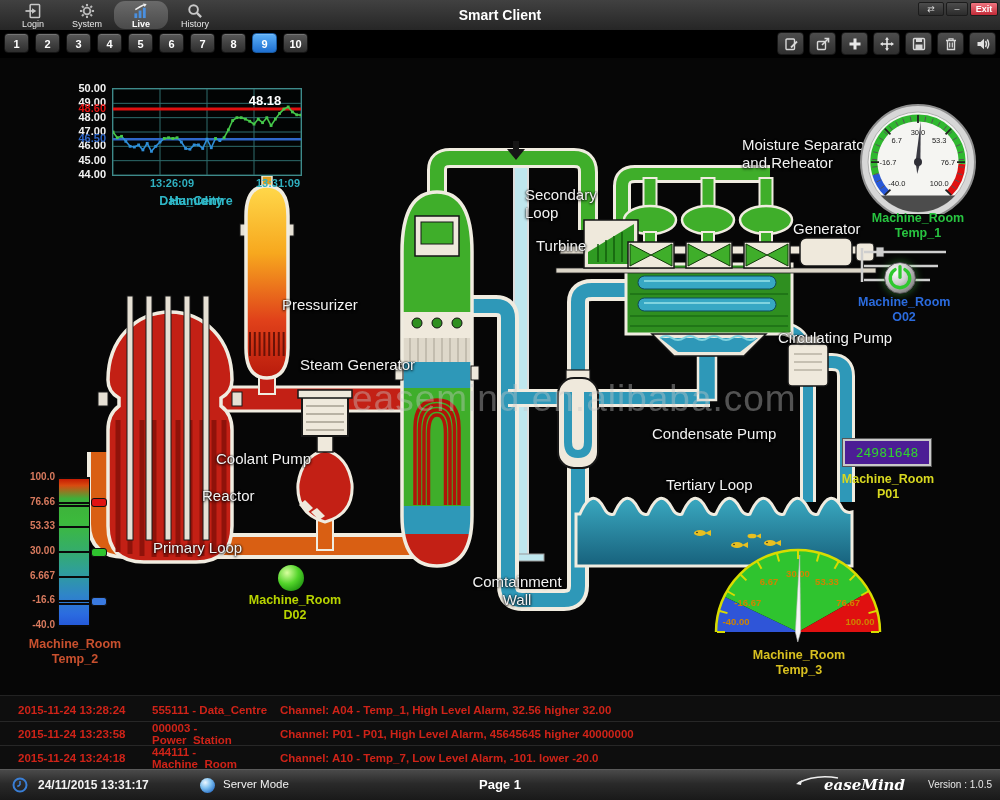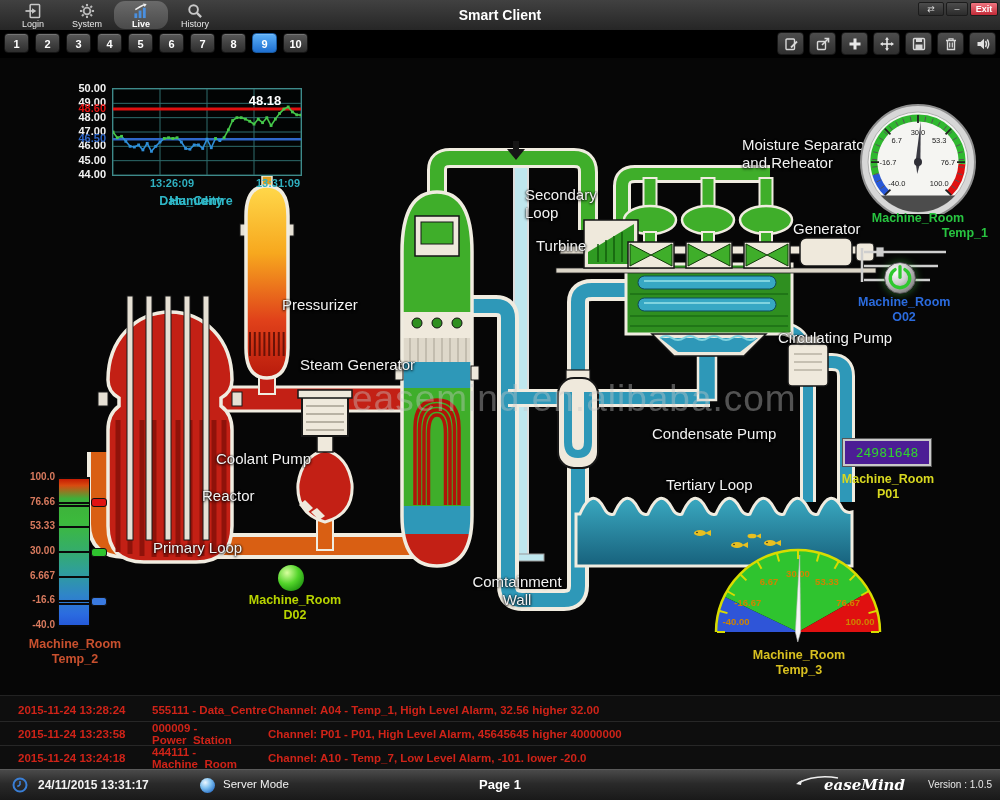--- a/index.html
+++ b/index.html
@@ -41,21 +41,21 @@
   .bar-tick{position:absolute;left:44px;width:30px;height:2px;background:#0a0a0a}
   .bar-marker{position:absolute;left:76px;width:14px;height:7px;border-radius:3px;border:1px solid #111}
   
   .power-btn{position:absolute;left:26px;top:2px;width:30px;height:30px;border-radius:50%;border:1px solid #555;background:radial-gradient(circle at 35% 30%,#fdfdfd,#cfcfcf 40%,#8a8a8a 75%,#6f6f6f);box-shadow:0 0 9px rgba(80,220,80,.45);cursor:pointer}
   .sphere-ind{position:absolute;left:35px;top:2px;width:26px;height:26px;border-radius:50%;background:radial-gradient(circle at 35% 30%,#d8ff9e,#52d42a 45%,#1e9210 82%,#0f5e0a)}
   .digital{position:absolute;left:10px;top:2px;width:84px;height:23px;background:#4c1d95;border:2px solid #c8c8c8;outline:1px solid #555;text-align:center;line-height:23px;font-family:"DejaVu Sans Mono",monospace;font-size:13px;color:#30d030}
   
   .alarms{position:absolute;left:0;top:695px;width:1000px;height:74px;background:#0e0e0e;border-top:1px solid #222;z-index:5}
   .al-row{position:absolute;left:0;width:100%;height:24px;display:flex;align-items:center;color:#cf2318;font-size:11.5px;font-weight:600}
   .al-t{margin-left:18px;width:134px}
-  .al-s{width:116px}
+  .al-s{width:128px}
   .al-m{flex:1}
   .al-sep{position:absolute;left:0;width:100%;height:1px;background:#272727}
   
   .statusbar{position:absolute;left:0;top:769px;width:1000px;height:31px;background:linear-gradient(#4a4a4a,#2a2a2a 45%,#191919);border-top:1px solid #5a5a5a;z-index:10;box-sizing:border-box}
   .sb-time{position:absolute;left:38px;top:8px;color:#f2f2f2;font-size:12px;font-weight:bold}
   .sb-mode{position:absolute;left:223px;top:8px;color:#f2f2f2;font-size:11.5px}
   .sb-sphere{position:absolute;left:200px;top:8px;width:15px;height:15px;border-radius:50%;background:radial-gradient(circle at 35% 30%,#eaf6ff,#7ec0f0 40%,#2a70c8 82%,#15408a)}
   .sb-page{position:absolute;left:0;right:0;top:7px;text-align:center;color:#fff;font-size:13px;font-weight:bold;pointer-events:none}
   .sb-brand{position:absolute;right:95px;top:6px;color:#fff;font-size:15px;font-weight:bold;font-style:italic;font-family:"DejaVu Serif",serif}
   .sb-version{position:absolute;right:8px;top:9px;color:#e8e8e8;font-size:10px}
@@ -657,21 +657,21 @@
       <line x1="94.54620560844828" y1="38.39191139218267" x2="100.19670932300176" y2="32.728713729040656" stroke="#222" stroke-width="1.8"></line>
       <text x="88.18938892957559" y="47.26300876321744" text-anchor="middle" font-size="7.5" fill="#222" font-family="Liberation Sans, sans-serif">53.3</text>
       <line x1="105.99997545187938" y1="66.04375788849403" x2="113.99997041636746" y2="66.05273386562101" stroke="#222" stroke-width="1.8"></line>
       <text x="96.9999811168303" y="68.53365991422618" text-anchor="middle" font-size="7.5" fill="#222" font-family="Liberation Sans, sans-serif">76.7</text>
       <line x1="94.57716446627535" y1="93.57716446627535" x2="100.23401871576775" y2="99.23401871576773" stroke="#222" stroke-width="1.8"></line>
       <text x="88.21320343559643" y="89.71320343559643" text-anchor="middle" font-size="7.5" fill="#222" font-family="Liberation Sans, sans-serif">100.0</text>
       <polygon points="69.75802923009361,25.092870123095302 64.60543629988851,65.8385543865311 66.19277193265553,77.97281850055748 69.39456370011149,66.1614456134689" fill="#3a3a42"></polygon>
       <circle cx="67" cy="66" r="4" fill="#2e2e36"></circle>
     </svg>
   <div class="cap" style="top: 116px; color: rgb(40, 196, 64);">Machine_Room</div>
-  <div class="cap" style="top: 131px; color: rgb(40, 196, 64); text-align: right;">Temp_1</div>
+  <div class="cap" style="top: 131px; color: rgb(40, 196, 64);">Temp_1</div>
 </div>
 
 <div class="widget" style="left:858px;top:260px;width:92px;height:66px">
   <div class="power-btn">
     <svg width="30" height="30" viewBox="0 0 20 20">
       <path d="M6.75,4.37 A6.5,6.5 0 1 0 13.25,4.37" fill="none" stroke="#2ec82e" stroke-width="2.2" stroke-linecap="round"></path>
       <line x1="10" y1="2.5" x2="10" y2="9.5" stroke="#2ec82e" stroke-width="2.2" stroke-linecap="round"></line>
     </svg>
   </div>
   <div class="cap" style="top: 36px; color: rgb(43, 107, 221);">Machine_Room</div>
@@ -724,21 +724,21 @@
 
 <div class="alarms" id="alarms">
     <div class="al-row" style="top: 2px;">
       <div class="al-t">2015-11-24 13:28:24</div>
       <div class="al-s">555111 - Data_Centre</div>
       <div class="al-m">Channel: A04 - Temp_1, High Level Alarm, 32.56 higher 32.00</div>
     </div>
     <div class="al-sep" style="top: 25px;"></div>
     <div class="al-row" style="top: 26px;">
       <div class="al-t">2015-11-24 13:23:58</div>
-      <div class="al-s">000009 - Power_Station</div>
+      <div class="al-s">000003 - Power_Station</div>
       <div class="al-m">Channel: P01 - P01, High Level Alarm, 45645645 higher 40000000</div>
     </div>
     <div class="al-sep" style="top: 49px;"></div>
     <div class="al-row" style="top: 50px;">
       <div class="al-t">2015-11-24 13:24:18</div>
       <div class="al-s">444111 - Machine_Room</div>
       <div class="al-m">Channel: A10 - Temp_7, Low Level Alarm, -101. lower -20.0</div>
     </div>
   </div>
 

